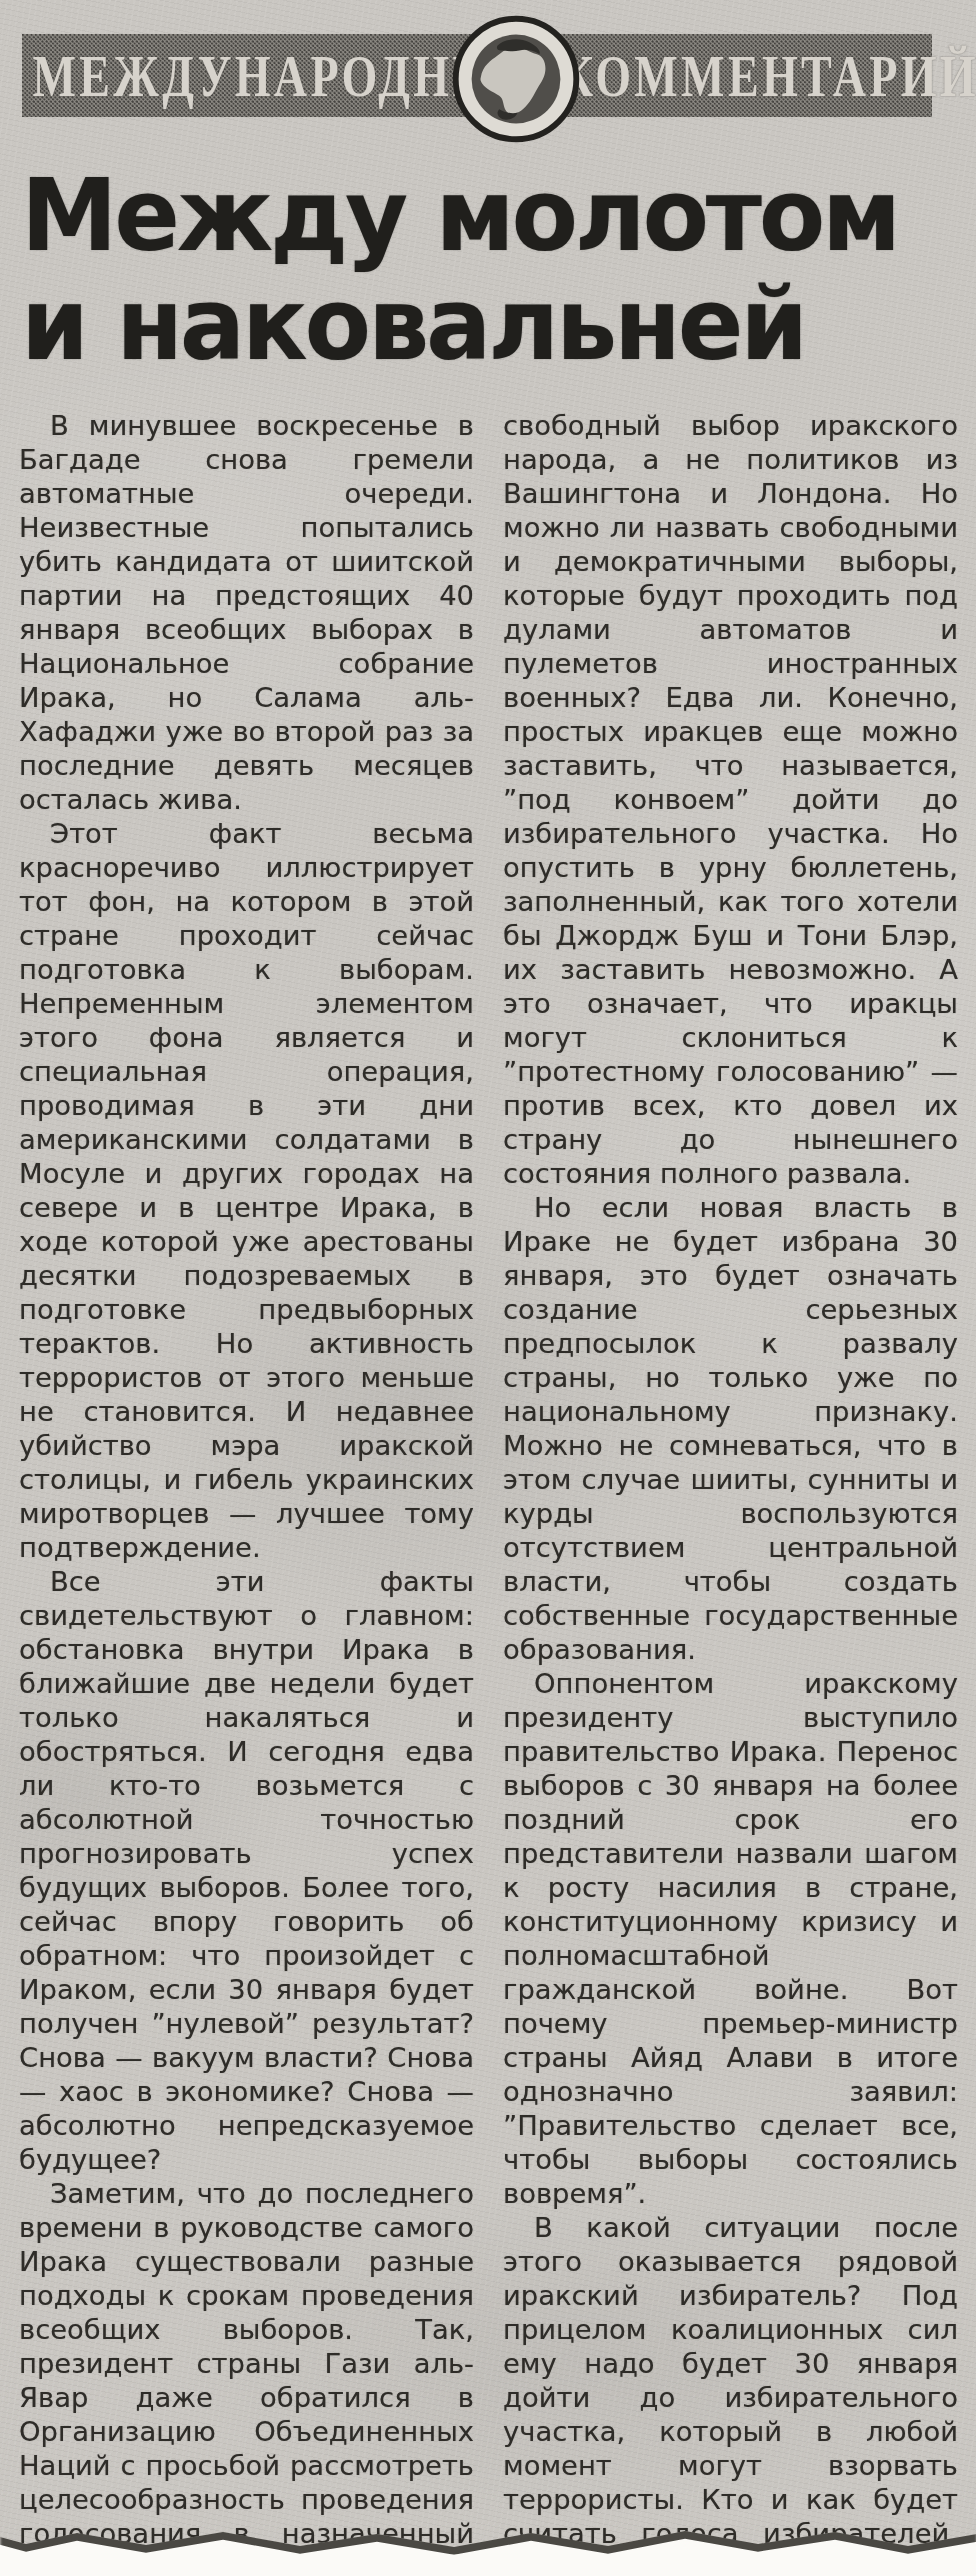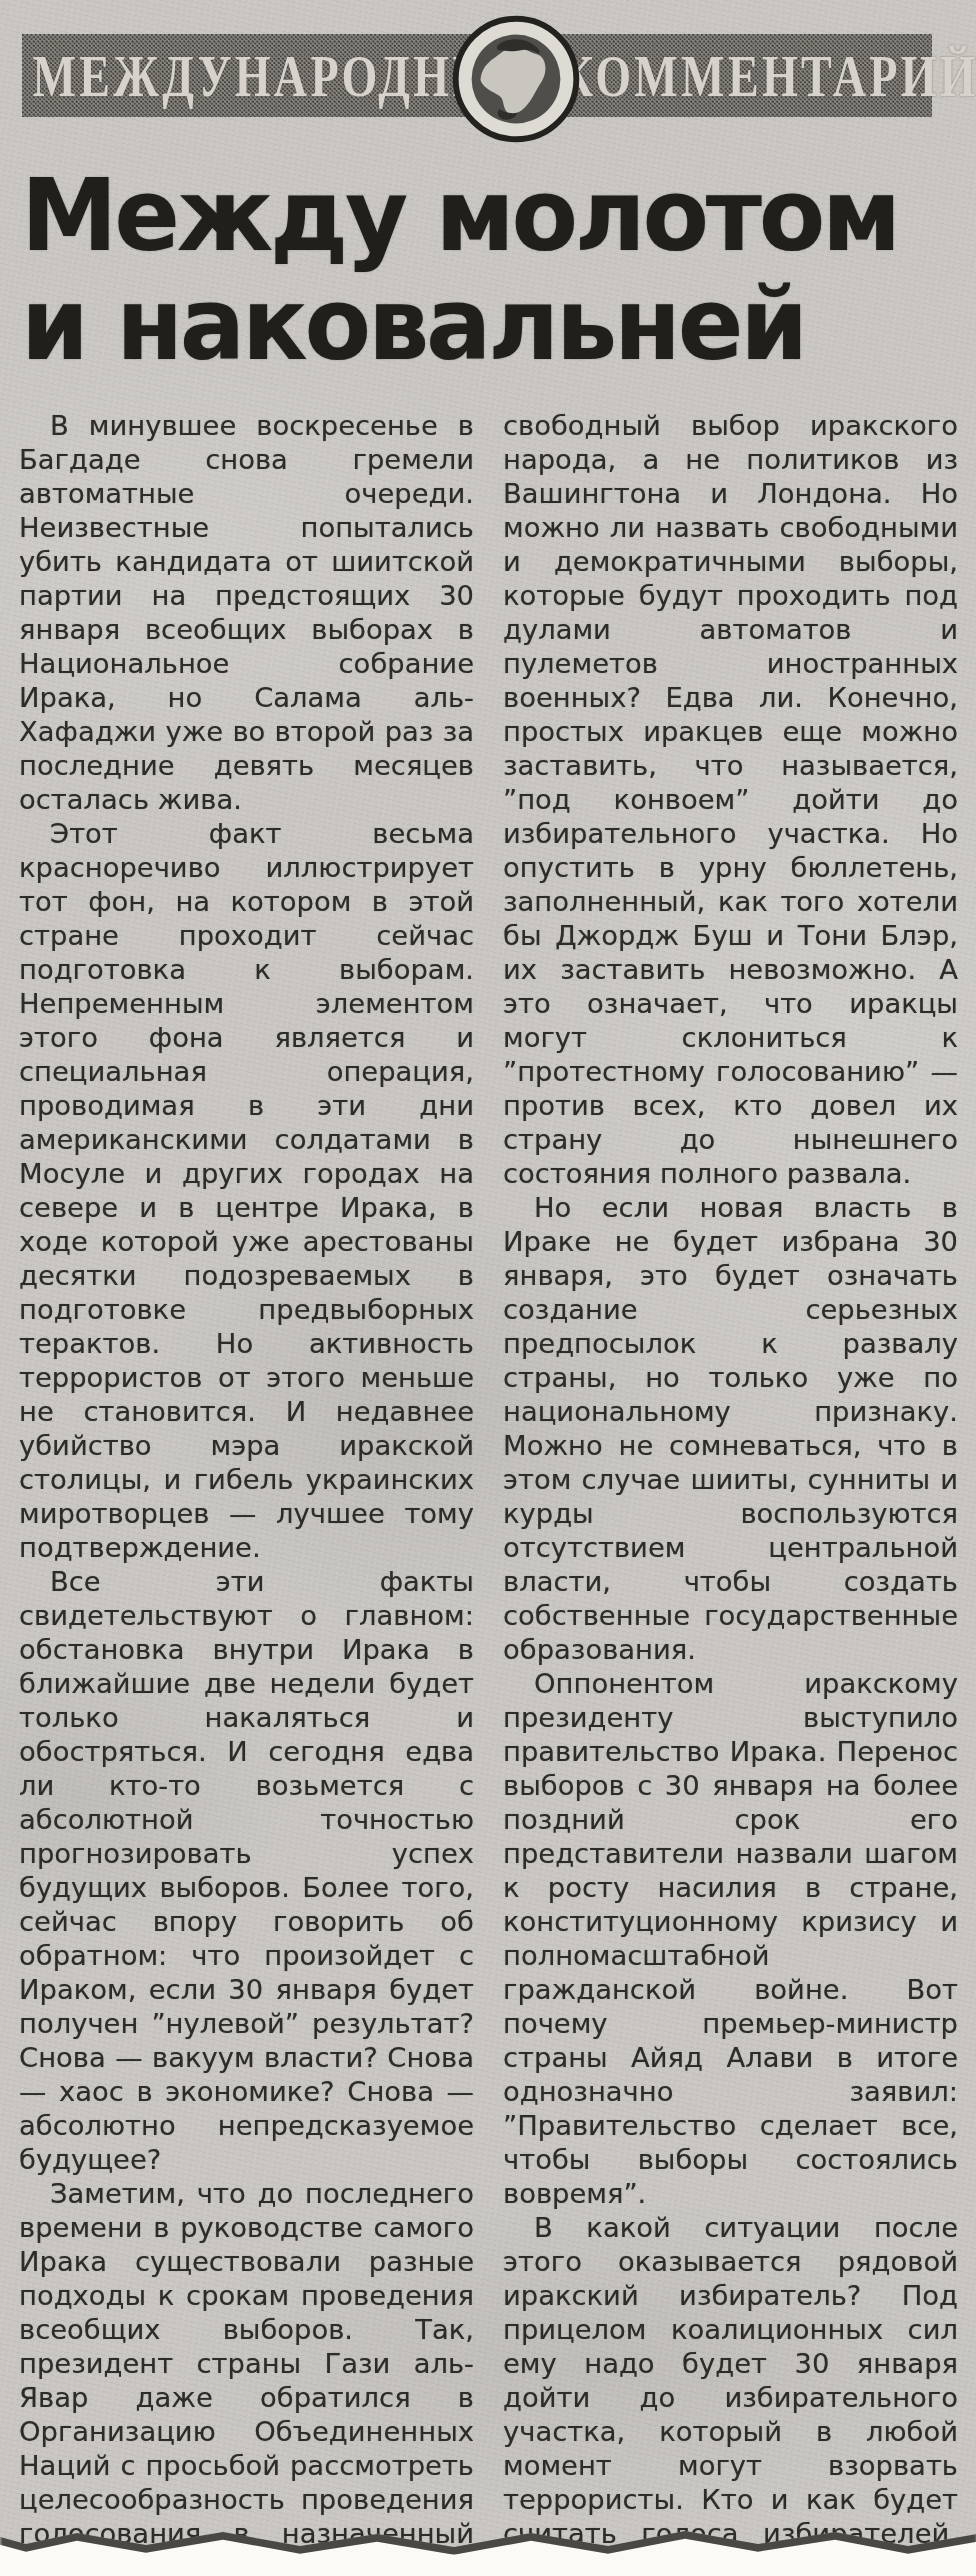--- a/index.html
+++ b/index.html
@@ -120,21 +120,21 @@
       </svg>
     </div>
 
     <h1 class="headline">
       <span>Между молотом</span>
       <span>и наковальней</span>
     </h1>
 
     <div class="columns">
       <div class="col left">
-        <p>В минувшее воскресенье в Багдаде снова гремели автоматные очереди. Неизвестные попытались убить кандидата от шиитской партии на предстоящих 30 января всеобщих выборах в Национальное собрание Ирака, но Салама аль-Хафаджи уже во второй раз за последние девять месяцев осталась жива.</p>
+        <p>В минувшее воскресенье в Багдаде снова гремели автоматные очереди. Неизвестные попытались убить кандидата от шиитской партии на предстоящих 40 января всеобщих выборах в Национальное собрание Ирака, но Салама аль-Хафаджи уже во второй раз за последние девять месяцев осталась жива.</p>
         <p>Этот факт весьма красноречиво иллюстрирует тот фон, на котором в этой стране проходит сейчас подготовка к выборам. Непременным элементом этого фона является и специальная операция, проводимая в эти дни американскими солдатами в Мосуле и других городах на севере и в центре Ирака, в ходе которой уже арестованы десятки подозреваемых в подготовке предвыборных терактов. Но активность террористов от этого меньше не становится. И недавнее убийство мэра иракской столицы, и гибель украинских миротворцев — лучшее тому подтверждение.</p>
         <p>Все эти факты свидетельствуют о главном: обстановка внутри Ирака в ближайшие две недели будет только накаляться и обостряться. И сегодня едва ли кто-то возьмется с абсолютной точностью прогнозировать успех будущих выборов. Более того, сейчас впору говорить об обратном: что произойдет с Ираком, если 30 января будет получен ”нулевой” результат? Снова — вакуум власти? Снова — хаос в экономике? Снова — абсолютно непредсказуемое будущее?</p>
         <p>Заметим, что до последнего времени в руководстве самого Ирака существовали разные подходы к срокам проведения всеобщих выборов. Так, президент страны Гази аль-Явар даже обратился в Организацию Объединенных Наций с просьбой рассмотреть целесообразность проведения голосования в назначенный срок в связи с непрекращающимися терактами.</p>
 
       </div>
       <div class="col right">
         <p class="cont">свободный выбор иракского народа, а не политиков из Вашингтона и Лондона. Но можно ли назвать свободными и демократичными выборы, которые будут проходить под дулами автоматов и пулеметов иностранных военных? Едва ли. Конечно, простых иракцев еще можно заставить, что называется, ”под конвоем” дойти до избирательного участка. Но опустить в урну бюллетень, заполненный, как того хотели бы Джордж Буш и Тони Блэр, их заставить невозможно. А это означает, что иракцы могут склониться к ”протестному голосованию” — против всех, кто довел их страну до нынешнего состояния полного развала.</p>
         <p>Но если новая власть в Ираке не будет избрана 30 января, это будет означать создание серьезных предпосылок к развалу страны, но только уже по национальному признаку. Можно не сомневаться, что в этом случае шииты, сунниты и курды воспользуются отсутствием центральной власти, чтобы создать собственные государственные образования.</p>
         <p>Оппонентом иракскому президенту выступило правительство Ирака. Перенос выборов с 30 января на более поздний срок его представители назвали шагом к росту насилия в стране, конституционному кризису и полномасштабной гражданской войне. Вот почему премьер-министр страны Айяд Алави в итоге однозначно заявил: ”Правительство сделает все, чтобы выборы состоялись вовремя”.</p>
         <p>В какой ситуации после этого оказывается рядовой иракский избиратель? Под прицелом коалиционных сил ему надо будет 30 января дойти до избирательного участка, который в любой момент могут взорвать террористы. Кто и как будет считать голоса избирателей, его уже едва ли будет волновать. Унести бы живым скорее ноги от этого места ”свободного волеизъявления”. Вот и весь выбор.</p>

